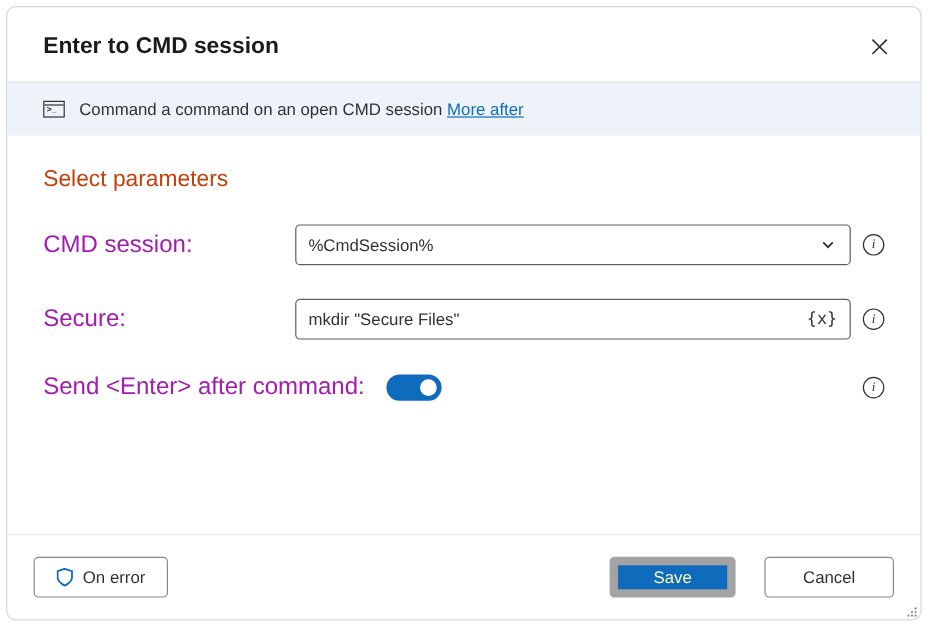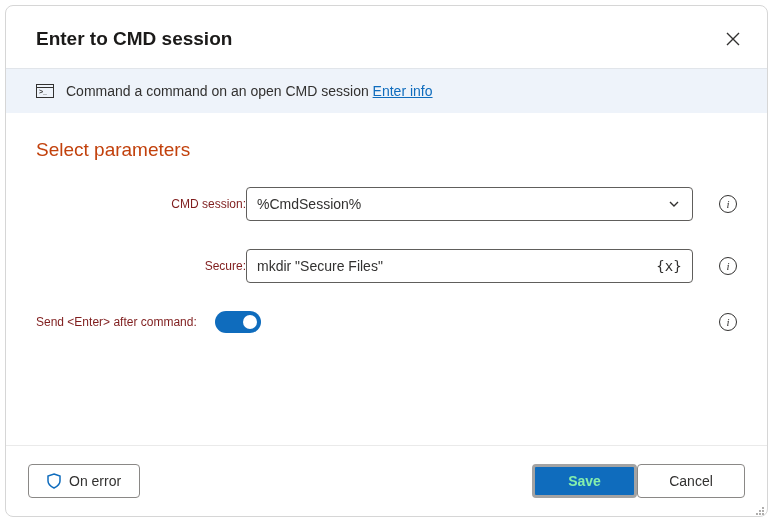--- a/index.html
+++ b/index.html
@@ -20,22 +20,22 @@
       border-top: 1px solid #e1e5ea;
     }
     .cmd-icon { width: 18px; height: 14px; border: 1.5px solid #323130; position: relative; }
     .cmd-icon::before { content:""; position:absolute; top:2px; left:0; right:0; border-top:1.5px solid #323130; }
     .cmd-icon::after { content:">_"; position:absolute; font-size:7px; font-weight:bold; left:2px; top:3px; color:#323130; line-height:1; }
     .info-text { font-size: 14px; color: #323130; }
     .info-link { color: #0f6cbd; text-decoration: underline; cursor: pointer; }
     .content { padding: 26px 30px 0 30px; flex: 1; }
     .section-title { font-size: 19px; font-weight: 400; color: #c2410c; margin-bottom: 26px; }
     .field-row { display: flex; align-items: center; margin-bottom: 28px; }
-    .field-label { width: 210px; font-size: 12px; color: #7f1d1d; text-align: right; }
-    .field-control { flex: 1; display: flex; align-items: center; gap: 26px; }
+    .field-label { width: 210px; font-size: 20px; color: #a21caf; }
+    .field-control { flex: 1; display: flex; align-items: center; gap: 10px; }
     .select, .text-input {
       flex: 1; height: 34px; border: 1px solid #605e5c; border-radius: 4px;
       padding: 0 10px; font-size: 14px; color: #323130; background: #fff;
       display: flex; align-items: center; justify-content: space-between;
     }
     .text-input { position: relative; }
     .text-input .value { flex: 1; }
     .chevron { width: 16px; height: 16px; display:flex; align-items:center; justify-content:center; }
     .chevron svg { width: 12px; height: 12px; }
     .fx-btn {
@@ -51,31 +51,31 @@
     .toggle-wrap { display:flex; align-items:center; }
     .toggle {
       width: 46px; height: 22px; border-radius: 20px; background: #0f6cbd; position: relative;
       cursor: pointer;
     }
     .toggle-thumb {
       width: 14px; height: 14px; border-radius: 50%; background: #fff; position: absolute;
       right: 4px; top: 4px;
     }
     .dialog-footer {
-      padding: 18px 22px; display: flex; align-items: center; gap: 0;
+      padding: 18px 22px; display: flex; align-items: center; gap: 24px;
       border-top: 1px solid #eaeaea;
       margin-top: 48px;
     }
     .btn {
       height: 34px; padding: 0 18px; border-radius: 4px; font-size: 14px;
       display: flex; align-items: center; justify-content: center; cursor: pointer;
       min-width: 90px;
     }
     .btn-outline { border: 1px solid #8a8886; background: #fff; color: #323130; gap:8px; }
-    .btn-primary { background: #0f6cbd; color: #86efac; font-weight: 700; border: 3px solid #a3a3a3; min-width:105px; }
+    .btn-primary { background: #0f6cbd; color: #fef9c3; font-weight: 400; border: 7px solid #a3a3a3; min-width:105px; }
     .spacer { flex: 1; }
     .shield-icon { width:14px; height:16px; display:flex; align-items:center; justify-content:center; }
     .shield-icon svg { width:14px; height:16px; stroke:#0f6cbd; fill:none; stroke-width:1.5; }
     .resize-handle { position:absolute; right:2px; bottom:2px; width:12px; height:12px; }
     .resize-handle svg { width:12px; height:12px; }
   </style>
 </head>
 <body>
 
 <div class="dialog">
@@ -86,21 +86,21 @@
       <svg viewBox="0 0 14 14">
           <path d="M1 1 L13 13 M13 1 L1 13" stroke="#323130" stroke-width="1.4" fill="none"></path>
         </svg>
     </div>
   </div>
 
   <div class="info-banner">
     <span class="cmd-icon"></span>
     <span class="info-text">
       <span>Command a command on an open CMD session</span>
-      <a class="info-link">Enter info</a>
+      <a class="info-link">More after</a>
     </span>
   </div>
 
   <div class="content">
     <div class="section-title">Select parameters</div>
 
     <div class="field-row">
       <div class="field-label">CMD session:</div>
       <div class="field-control">
         <div class="select">

